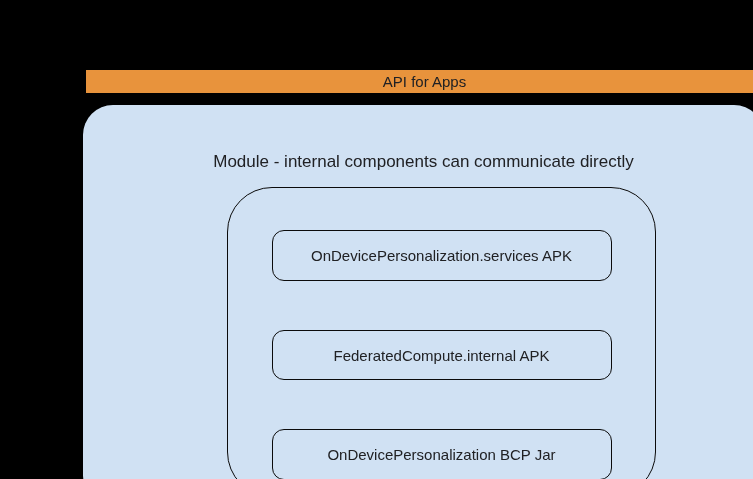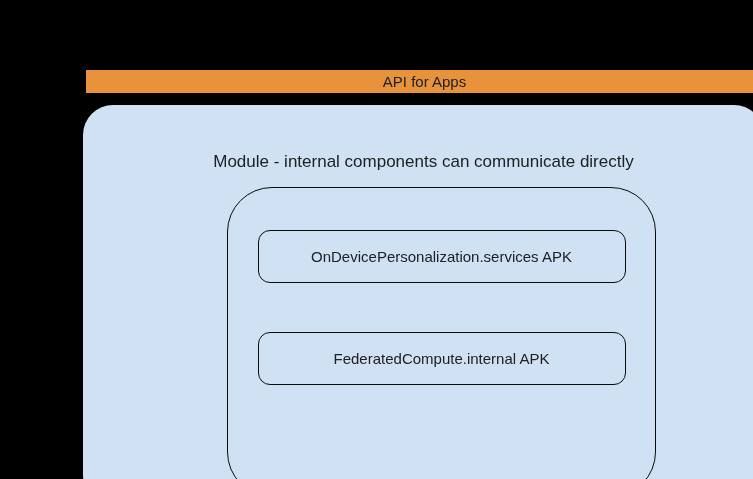--- a/index.html
+++ b/index.html
@@ -54,21 +54,21 @@
     width:429px; height:310px;
     border:1.4px solid var(--line);
     border-radius:45px;
     display:flex;
     flex-direction:column;
     align-items:center;
     padding-top:26px;
     gap:17px;
   }
   .component-box{
-    width:368px;
+    width:340px;
     height:53px;
     border:1.4px solid var(--line);
     border-radius:12px;
     display:flex;
     align-items:center;
     justify-content:center;
     background:transparent;
   }
   .component-box .component-label{
     font-size:15px;
@@ -86,14 +86,17 @@
 
 <div class="module">
   <div class="module-title">Module - internal components can communicate directly</div>
   <div class="inner-group">
     <div class="component-box">
       <span class="component-label">OnDevicePersonalization.services APK</span>
     </div>
     <div class="component-box">
       <span class="component-label">FederatedCompute.internal APK</span>
     </div>
+    <div class="component-box">
+      <span class="component-label">OnDevicePersonalization BCP Jar</span>
+    </div>
   </div>
 </div>
 
 </body></html>

